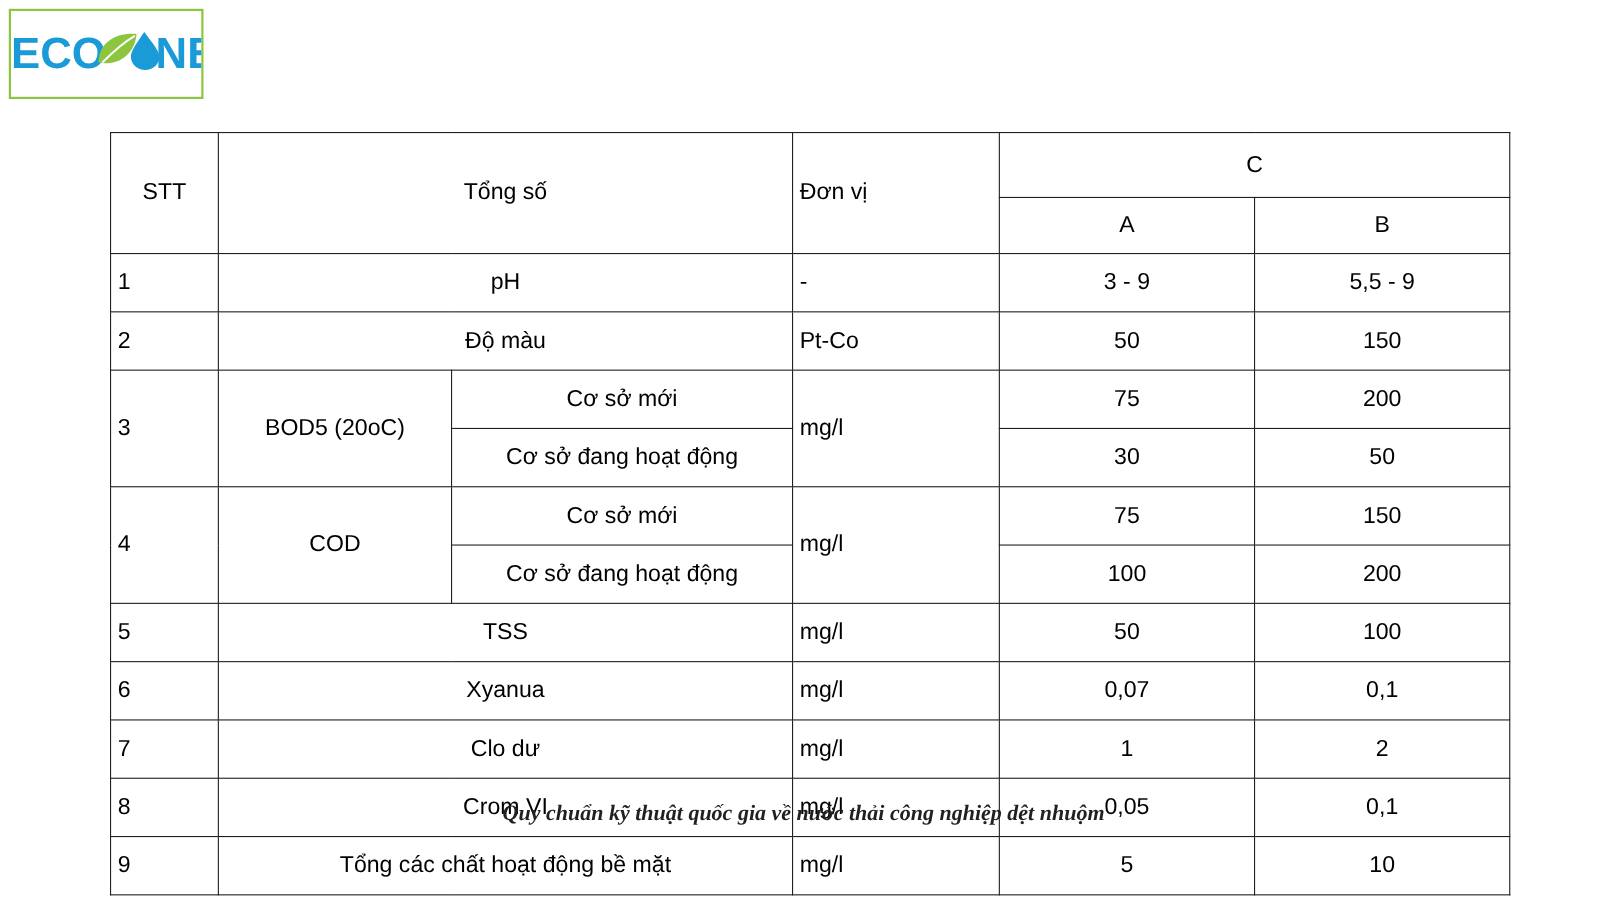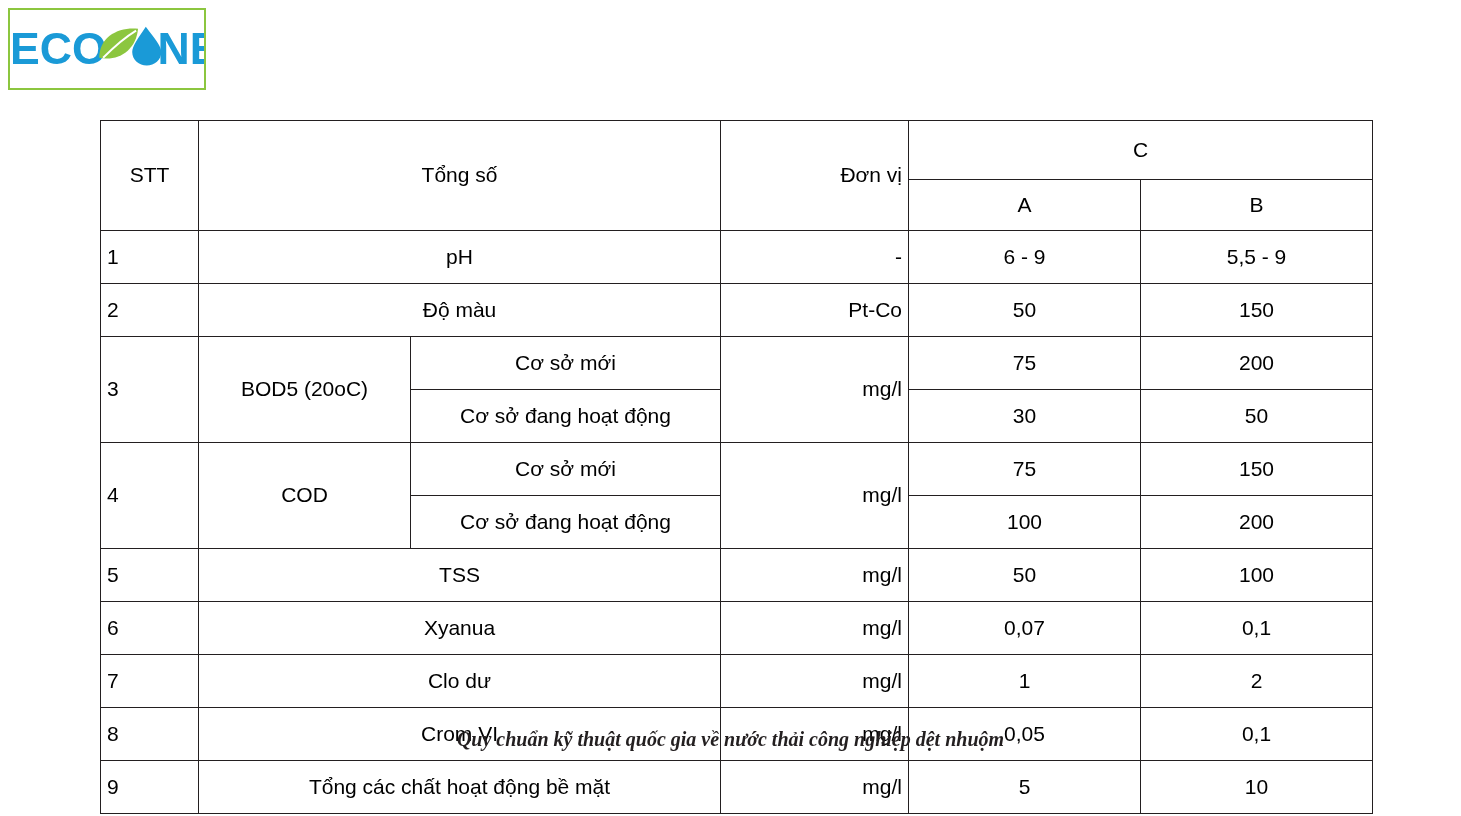--- a/index.html
+++ b/index.html
@@ -14,21 +14,21 @@
     color: #000000;
     position: relative;
     overflow: hidden;
   }
 
   
   .logo-wrap {
     position: absolute;
     left: 8px;
     top: 8px;
-    width: 198px;
+    width: 177px;
     height: 82px;
     border: 2px solid #8cc63f;
     box-sizing: border-box;
     display: flex;
     align-items: center;
     justify-content: center;
   }
   .logo-svg {
     display: block;
   }
@@ -68,21 +68,21 @@
   .c-param-main {
     text-align: center;
     padding-left: 14px;
   }
   .c-param-sub {
     text-align: center;
     padding-left: 14px;
   }
   .c-unit {
     width: 188px;
-    text-align: right;
+    text-align: left;
   }
   .c-val {
     width: 232px;
     text-align: center;
   }
   .row-h1 td { height: 50px; }
   .row-h2 td { height: 42px; }
   .data-row td { height: 44px; }
 
   
@@ -135,21 +135,21 @@
         <td class="hdr c-val">A</td>
         <td class="hdr c-val">B</td>
       </tr>
     </thead>
     <tbody>
 
       <tr class="data-row">
         <td class="c-stt">1</td>
         <td class="c-param-full" colspan="2">pH</td>
         <td class="c-unit">-</td>
-        <td class="c-val">6 - 9</td>
+        <td class="c-val">3 - 9</td>
         <td class="c-val">5,5 - 9</td>
       </tr>
 
       <tr class="data-row">
         <td class="c-stt">2</td>
         <td class="c-param-full" colspan="2">Độ màu</td>
         <td class="c-unit">Pt-Co</td>
         <td class="c-val">50</td>
         <td class="c-val">150</td>
       </tr>

